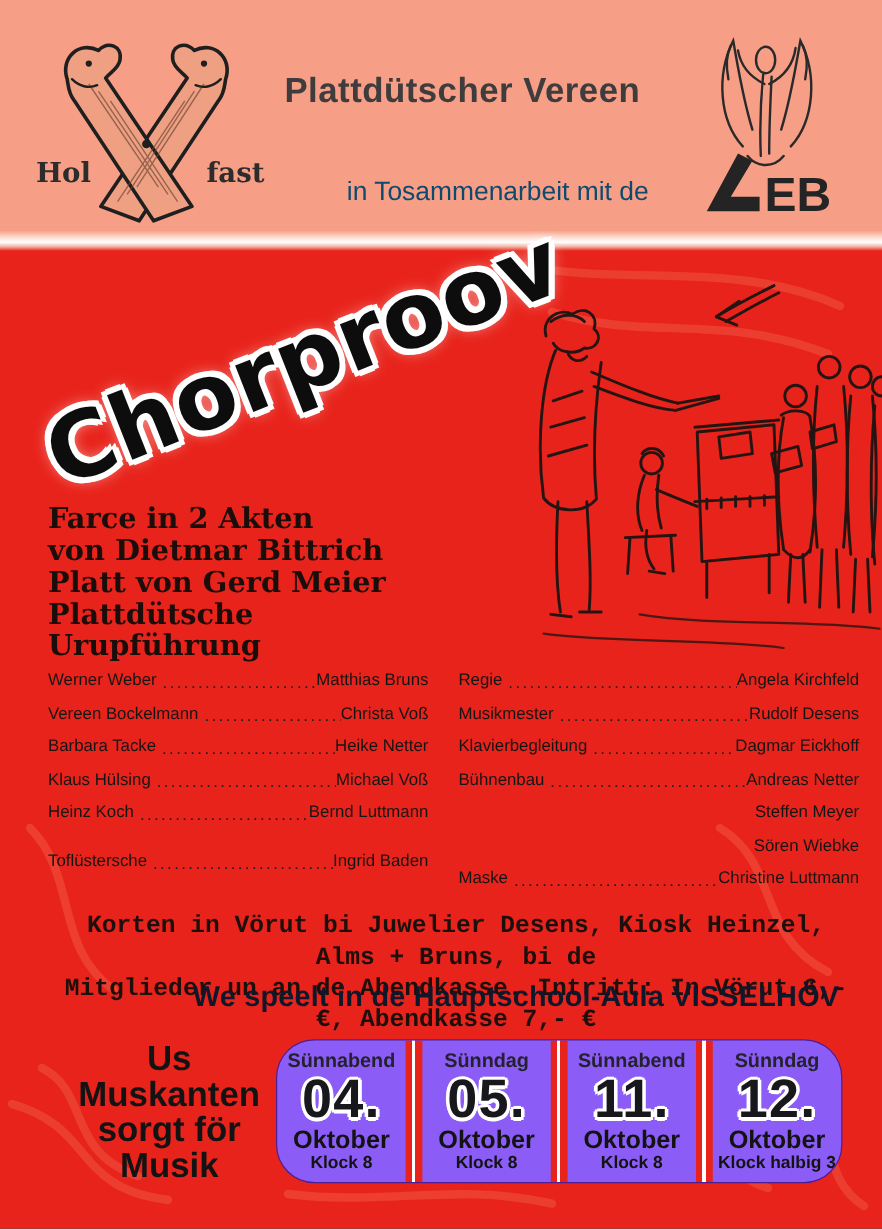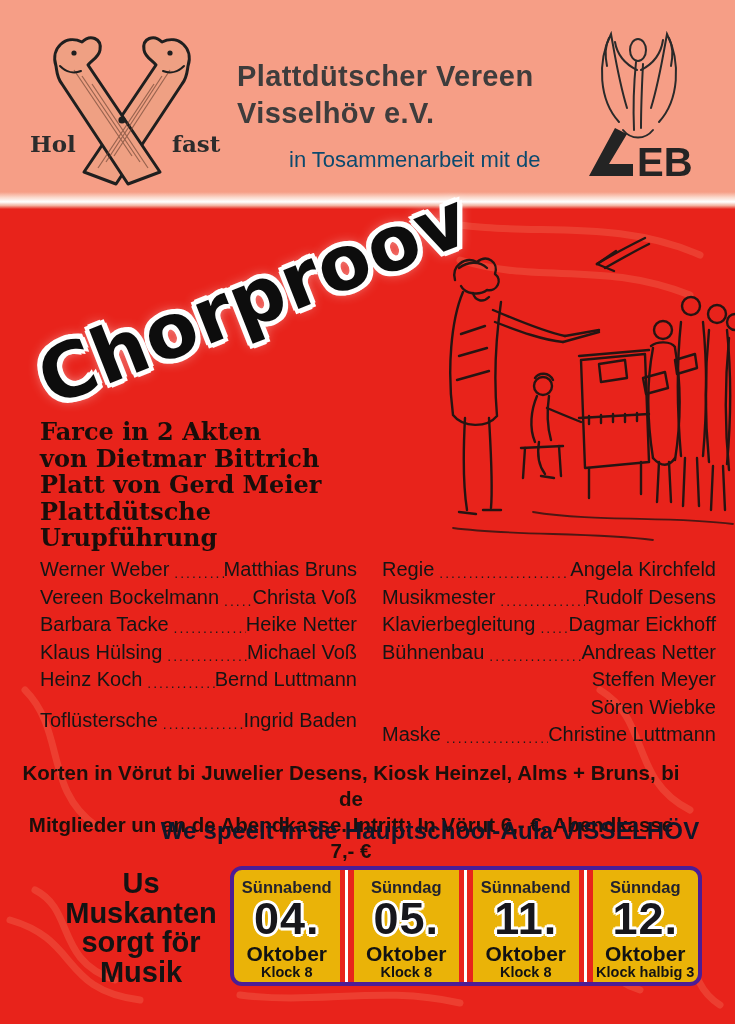--- a/index.html
+++ b/index.html
@@ -23,41 +23,41 @@
     position:absolute;left:42px;top:344px;z-index:5;white-space:nowrap;
     font-family:"DejaVu Sans",sans-serif;font-weight:bold;font-size:76px;line-height:1;
     letter-spacing:1px;color:#0d0d0d;
     transform:rotate(-21.5deg);transform-origin:0 50%;
     text-shadow:-4px -4px 0 #fff,4px -4px 0 #fff,-4px 4px 0 #fff,4px 4px 0 #fff,
       -5px 0 0 #fff,5px 0 0 #fff,0 -5px 0 #fff,0 5px 0 #fff,0 0 14px rgba(255,255,255,.85);
   }
   .credits{position:absolute;left:40px;top:419px;width:328px;text-align:left;z-index:5;
     font-family:"DejaVu Serif",serif;font-weight:bold;font-size:24px;line-height:26.5px;color:#1a0d0a;}
   
-  .cast-col{position:absolute;top:558px;z-index:5;font-size:20px;color:#151515;}
+  .cast-col{position:absolute;top:558px;z-index:5;font-size:14px;color:#151515;}
   .cast-left{left:40px;width:317px;}
   .cast-right{left:382px;width:334px;}
   .cast-row{display:flex;align-items:baseline;height:27.5px;}
   .cast-row .role{white-space:nowrap;}
   .cast-row .actor{white-space:nowrap;margin-left:auto;}
   .dots{flex:1 1 auto;overflow:hidden;white-space:nowrap;font-size:14px;letter-spacing:2px;
     padding:0 5px;transform:translateY(2px);color:#1b1b1b;}
   .dots::after{content:"..................................................................";}
   .gap-above{margin-top:13px;}
   .continuation .dots{visibility:hidden;}
   
-  .tickets{position:absolute;left:19px;top:760px;width:664px;text-align:center;z-index:5;
-    font-family:Liberation Sans, sans-serif;font-weight:bold;font-size:20.5px;line-height:26px;color:#1d0f0b;}
+  .tickets{position:absolute;left:48px;top:760px;width:664px;text-align:center;z-index:5;
+    font-family:Liberation Mono, monospace;font-weight:bold;font-size:20.5px;line-height:26px;color:#1d0f0b;}
   .venue{position:absolute;left:150px;top:817px;width:560px;text-align:center;z-index:5;
     font-weight:bold;font-size:24px;color:#0f172a;letter-spacing:.2px;}
   .musicians{position:absolute;left:46px;top:869px;width:190px;text-align:center;z-index:5;
     font-weight:bold;font-size:29px;line-height:29.5px;color:#131313;}
   
   .datebox{position:absolute;left:230px;top:866px;width:472px;height:120px;z-index:5;
-    box-sizing:border-box;background:#eab308;border:4px solid #4c1d95;border-radius:12px;
+    box-sizing:border-box;background:#8b5cf6;border:1px solid #4c1d95;border-radius:32px;
     display:flex;overflow:hidden;}
   .datecell{flex:1 1 0;display:flex;flex-direction:column;align-items:center;padding-top:8px;}
   .divider{flex:0 0 14px;
     background:linear-gradient(90deg,#e8231b 0,#e8231b 5px,#ffffff 5px,#ffffff 8px,#e8231b 8px,#e8231b 14px);}
   .day{font-weight:bold;font-size:16.5px;line-height:18px;color:#23222e;}
   .num{font-weight:bold;font-size:45px;line-height:46px;letter-spacing:1px;color:#17171c;
     text-shadow:-2px -2px 0 #fff,2px -2px 0 #fff,-2px 2px 0 #fff,2px 2px 0 #fff,
       -3px 0 0 #fff,3px 0 0 #fff,0 -3px 0 #fff,0 3px 0 #fff;}
   .month{font-weight:bold;font-size:21px;line-height:21px;margin-top:1px;color:#131313;}
   .time{font-weight:bold;font-size:14.5px;line-height:16px;color:#131313;text-align:center;}
@@ -90,21 +90,20 @@
       <g stroke="#1f1f1f" stroke-width="2" fill="none" stroke-linecap="round">
         <path d="M38,42 C44,48 52,50 59,47"></path>
           <path d="M162,42 C156,48 148,50 141,47"></path>
       </g>
       <text x="8" y="128" font-family="DejaVu Serif, serif" font-weight="bold" font-size="23" fill="#2c2c2c">Hol</text>
       <text x="150" y="128" font-family="DejaVu Serif, serif" font-weight="bold" font-size="23" fill="#2c2c2c">fast</text>
     </svg>
 
     <div class="org-block">
       <div>Plattdütscher Vereen</div>
-      <div>Visselhöv e.V.</div>
     </div>
 
     <div class="coop">in Tosammenarbeit mit de</div>
 
     <svg class="leb" width="152" height="170" viewBox="0 0 152 170">
       <g stroke="#2a2a2a" stroke-width="2" fill="none" stroke-linecap="round">
         <ellipse cx="75" cy="28" rx="8" ry="11"></ellipse>
         <path d="M73,40 C71,60 70,85 71,108"></path>
         <path d="M80,42 C79,62 78,86 78,106"></path>
         <path d="M74,48 C62,42 54,32 52,20"></path>

